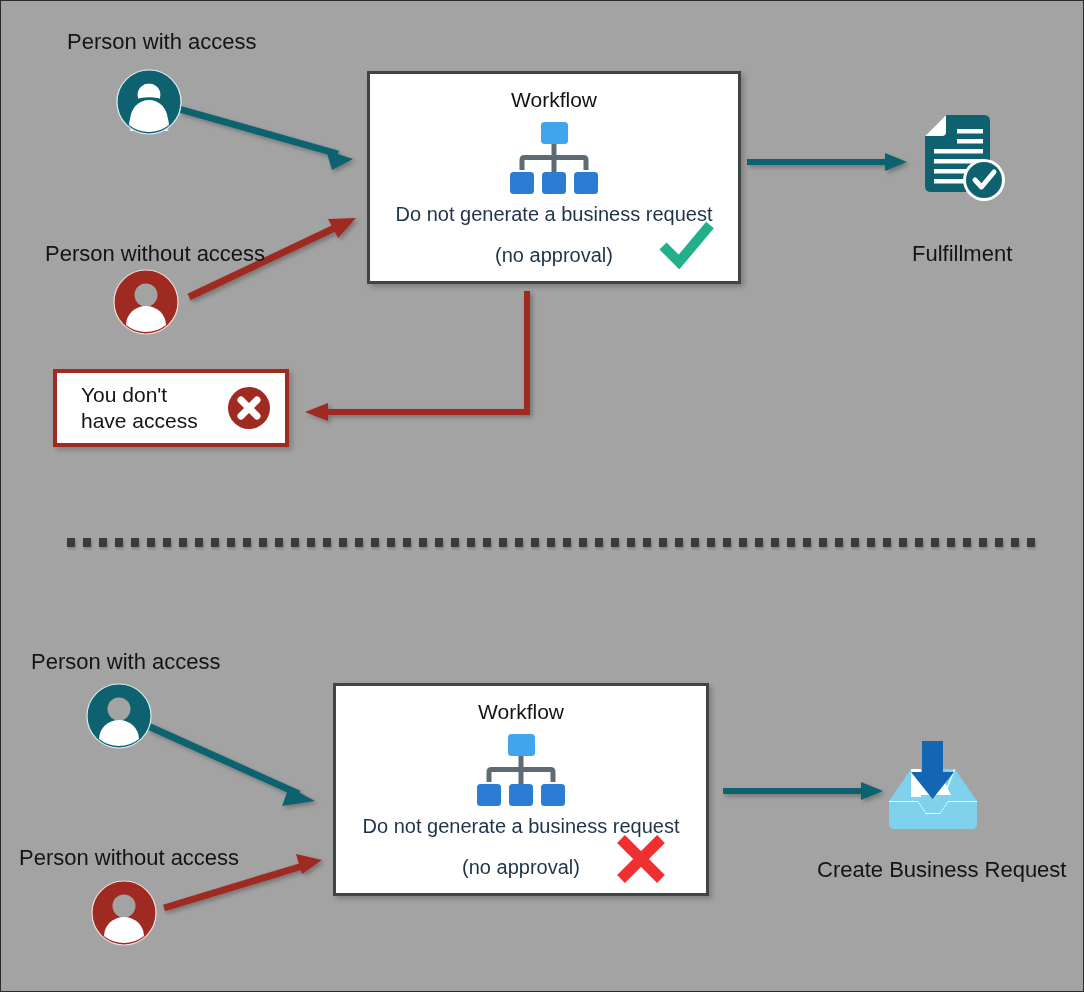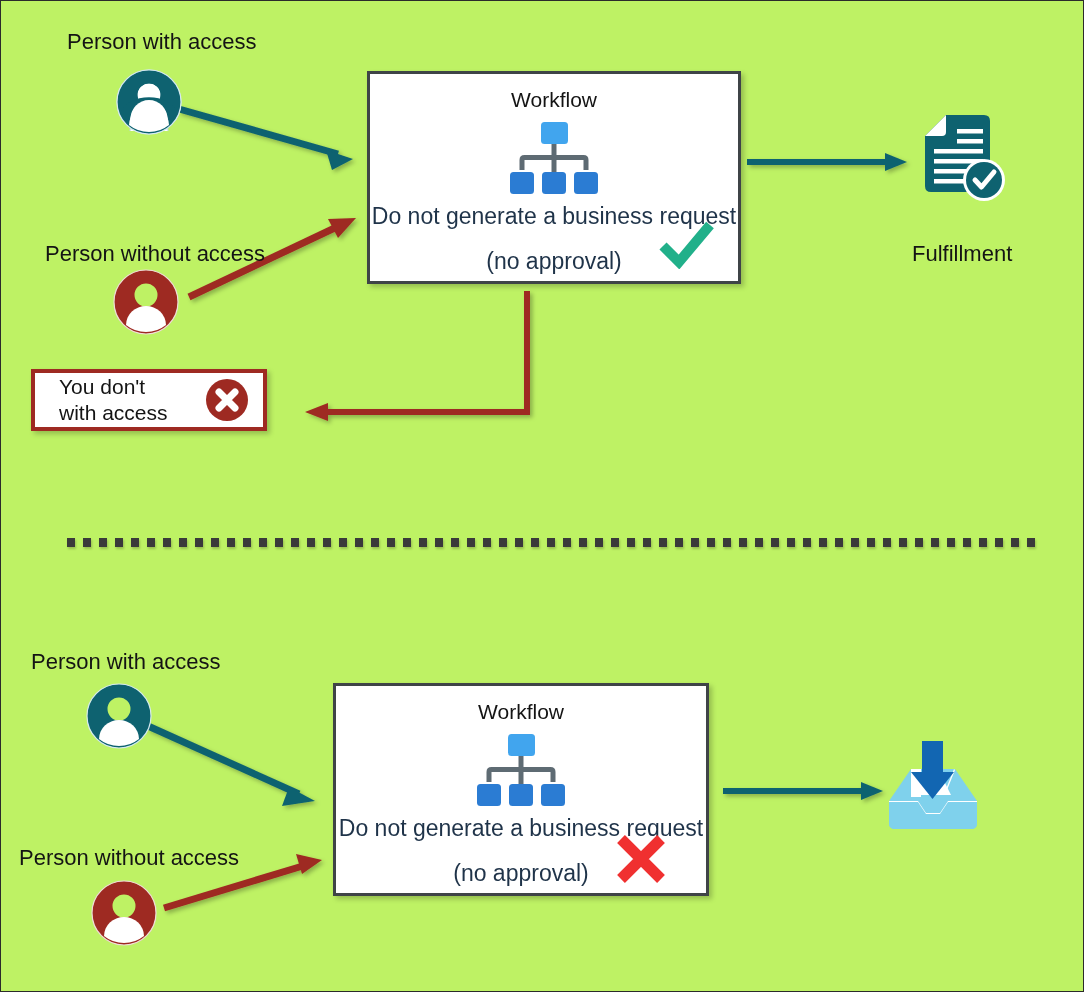--- a/index.html
+++ b/index.html
@@ -7,21 +7,21 @@
     padding: 0;
     background: #ffffff;
   }
   body {
     font-family: "Liberation Sans", sans-serif;
   }
   #canvas {
     position: relative;
     width: 1084px;
     height: 992px;
-    background: #bef264;
+    background: #a3a3a3;
     border: 1px solid #2b2b2b;
     box-sizing: border-box;
     overflow: hidden;
   }
   .abs { position: absolute; }
 
   
   .label {
     color: #141414;
     font-size: 22px;
@@ -49,21 +49,21 @@
     font-family: "Liberation Sans", sans-serif;
   }
   .orgchart {
     width: 96px;
     height: 78px;
     margin: 8px auto 0 auto;
   }
   .orgchart svg { display: block; width: 100%; height: 100%; }
   .wf-text {
     color: #1f3349;
-    font-size: 23px;
+    font-size: 20px;
     text-align: center;
     line-height: 1.45;
     font-family: "Liberation Sans", sans-serif;
   }
   .wf-line1 { margin-top: 2px; }
   .wf-line2 { margin-top: 12px; }
 
   
   .mark { position: absolute; }
   .mark svg { display: block; }
@@ -225,24 +225,24 @@
       <rect x="14" y="55" width="49" height="4.5" fill="#ffffff"></rect>
       <rect x="14" y="65" width="32" height="4.5" fill="#ffffff"></rect>
       <circle cx="64" cy="66" r="21" fill="#ffffff"></circle>
       <circle cx="64" cy="66" r="18" fill="#0E6270"></circle>
       <path d="M 55 66 L 61.5 73 L 74 58" stroke="#ffffff" stroke-width="5" fill="none" stroke-linecap="round" stroke-linejoin="round"></path>
     </svg>
   </div>
 
   <div class="abs label" style="left:911px; top:240px;">Fulfillment</div>
 
-  <div class="abs noaccess-box" style="left:30px; top:368px; width:236px; height:62px;gap:14px;">
+  <div class="abs noaccess-box" style="left:52px; top:368px; width:236px; height:78px;gap:14px;">
     <div class="noaccess-text">
       <div>You don't</div>
-      <div>with access</div>
+      <div>have access</div>
     </div>
     <div class="xcircle">
       <svg width="44" height="44" viewBox="0 0 44 44" xmlns="http://www.w3.org/2000/svg">
         <circle cx="22" cy="22" r="21" fill="#9E2A22"></circle>
         <path d="M 14 14 L 30 30 M 30 14 L 14 30" stroke="#ffffff" stroke-width="7" stroke-linecap="round"></path>
       </svg>
     </div>
   </div>
 
   <div class="abs divider" style="left:66px; top:537px; width:968px;"></div>
@@ -300,14 +300,15 @@
       <path d="M 4 62 L 33 62 L 40 73 L 56 73 L 63 62 L 92 62 L 92 84 q 0 6 -6 6 L 10 90 q -6 0 -6 -6 Z" fill="#7FD1EC"></path>
       <path d="M 26 30 L 36 30 L 36 58 L 26 58 Z" fill="#ffffff"></path>
       <path d="M 4 62 L 33 62 L 41 74 L 55 74 L 63 62 L 92 62 L 92 63 L 63 63 L 55 75 L 41 75 L 33 63 L 4 63 Z" fill="#ffffff"></path>
       <path d="M 26 31 L 36 56 L 60 56 L 70 31 L 69 30 L 59 55 L 37 55 L 27 30 Z" fill="#ffffff"></path>
       <polygon points="30,56 36,44 60,44 66,56" fill="#ffffff"></polygon>
       <rect x="37" y="2" width="21" height="36" fill="#1266B2"></rect>
       <polygon points="26,33 69,33 47.5,60" fill="#1266B2"></polygon>
     </svg>
   </div>
 
+  <div class="abs label" style="left:816px; top:856px;">Create Business Request</div>
 
 </div>
 
 </body></html>

